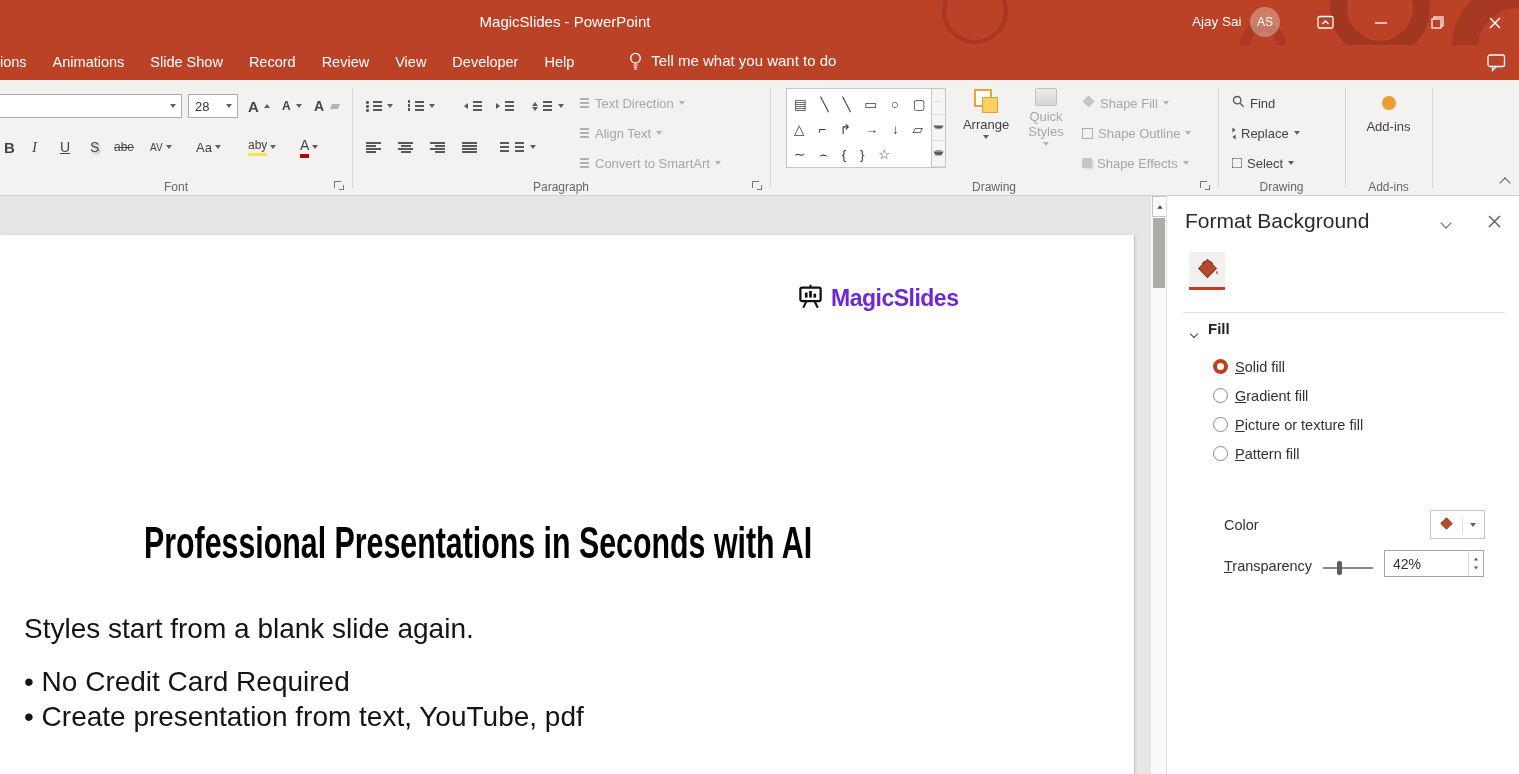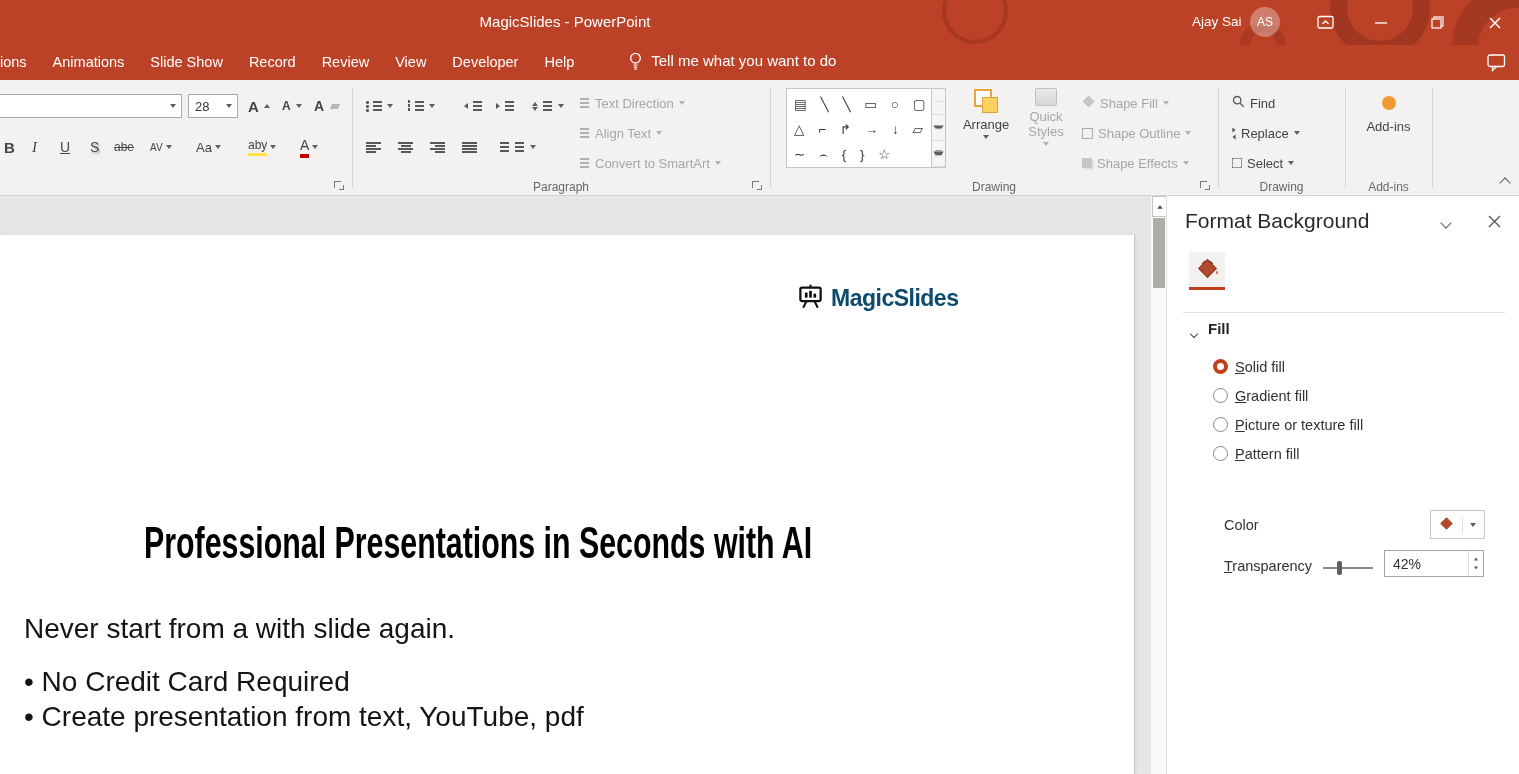--- a/index.html
+++ b/index.html
@@ -68,21 +68,21 @@
   .shape-scroll{position:absolute;background:#f6f5f4;border:1px solid #c8c6c4;border-left:none;display:flex;flex-direction:column}
   .shape-scroll span{flex:1;display:flex;align-items:center;justify-content:center;border-bottom:1px solid #dfddDb}
   .chev{display:inline-block;width:8px;height:8px;border-right:1.6px solid #605e5c;border-bottom:1.6px solid #605e5c;transform:rotate(45deg)}
   .chev.up{transform:rotate(-135deg)}
   .chev.sm{width:6px;height:6px;border-color:#444}
 
   
   .canvas{position:absolute;left:0;top:196px;width:1150px;height:578px;background:#e8e6e5}
   .slide{position:absolute;left:0;top:39px;width:1135px;height:539px;background:#fff;border-right:1px solid #c9c7c5;box-shadow:1px 0 3px rgba(0,0,0,.07)}
   .logo{position:absolute;left:797px;top:48px;display:flex;align-items:center;gap:7px}
-  .logo-text{font-size:23px;font-weight:bold;color:#0c4a6e;letter-spacing:-.5px}
+  .logo-text{font-size:23px;font-weight:bold;color:#6d28d9;letter-spacing:-.5px}
   .slide-title{position:absolute;left:144px;top:282px;font-size:41px;font-weight:bold;color:#000;white-space:nowrap;transform:scale(.74,1.1);transform-origin:0 0;letter-spacing:0}
   .slide-intro{position:absolute;left:24px;top:378px;font-size:28px;color:#141414}
   .slide-bullets{position:absolute;left:24px;top:429px;font-size:28px;color:#141414;line-height:35px}
 
   
   .scrollbar{position:absolute;left:1150px;top:196px;width:16px;height:578px;background:#fafafa;border-left:1px solid #e4e2e0}
   .sb-arrow{position:absolute;left:1px;top:0;width:15px;height:21px;background:#fdfdfd;border:1px solid #c6c4c2;display:flex;align-items:center;justify-content:center}
   .sb-thumb{position:absolute;left:2px;top:22px;width:12px;height:70px;background:#aeaca9}
 
   
@@ -213,20 +213,21 @@
       </span>
     <span class="rlb" style="left:248px;font-size:12px;gap:3px">
         <span style="border-bottom:3.5px solid #ffe24a;padding-bottom:1px">aby</span>
         <span class="cv"></span>
       </span>
     <span class="rlb" style="left:300px;font-size:14px;gap:3px">
         <span style="border-bottom:4px solid #c00000;padding-bottom:1px">A</span>
         <span class="cv"></span>
       </span>
 
+    <div class="grp-label">Font</div>
     <span class="launcher" style="right:8px;bottom:5px"></span>
   </div>
   <span class="vsep" style="left:352px"></span>
 
   <div class="rgroup" style="left:352px;width:418px">
     <span class="rbtn-sm" style="left:14px;top:13px">
         <span class="ic-list b"></span>
         <span class="cv"></span>
       </span>
     <span class="rbtn-sm" style="left:56px;top:13px">
@@ -385,21 +386,21 @@
             <rect x="7" y="8.5" width="2.4" height="4.5" fill="#111"></rect>
             <rect x="10.8" y="7" width="2.4" height="6" fill="#111"></rect>
             <rect x="14.6" y="9.5" width="2.4" height="3.5" fill="#111"></rect>
             <line x1="8.5" y1="16" x2="5.5" y2="22" stroke="#111" stroke-width="1.8"></line>
             <line x1="15.5" y1="16" x2="18.5" y2="22" stroke="#111" stroke-width="1.8"></line>
           </svg>
       </span>
       <span class="logo-text">MagicSlides</span>
     </div>
     <div class="slide-title">Professional Presentations in Seconds with AI</div>
-    <div class="slide-intro">Never start from a with slide again.</div>
+    <div class="slide-intro">Styles start from a blank slide again.</div>
     <div class="slide-bullets">
       <div>• No Credit Card Required</div>
       <div>• Create presentation from text, YouTube, pdf</div>
     </div>
   </div>
 </div>
 
 <div class="scrollbar">
   <span class="sb-arrow">
       <span class="tu" style="border-bottom-color:#444;transform:scale(.9)"></span>

